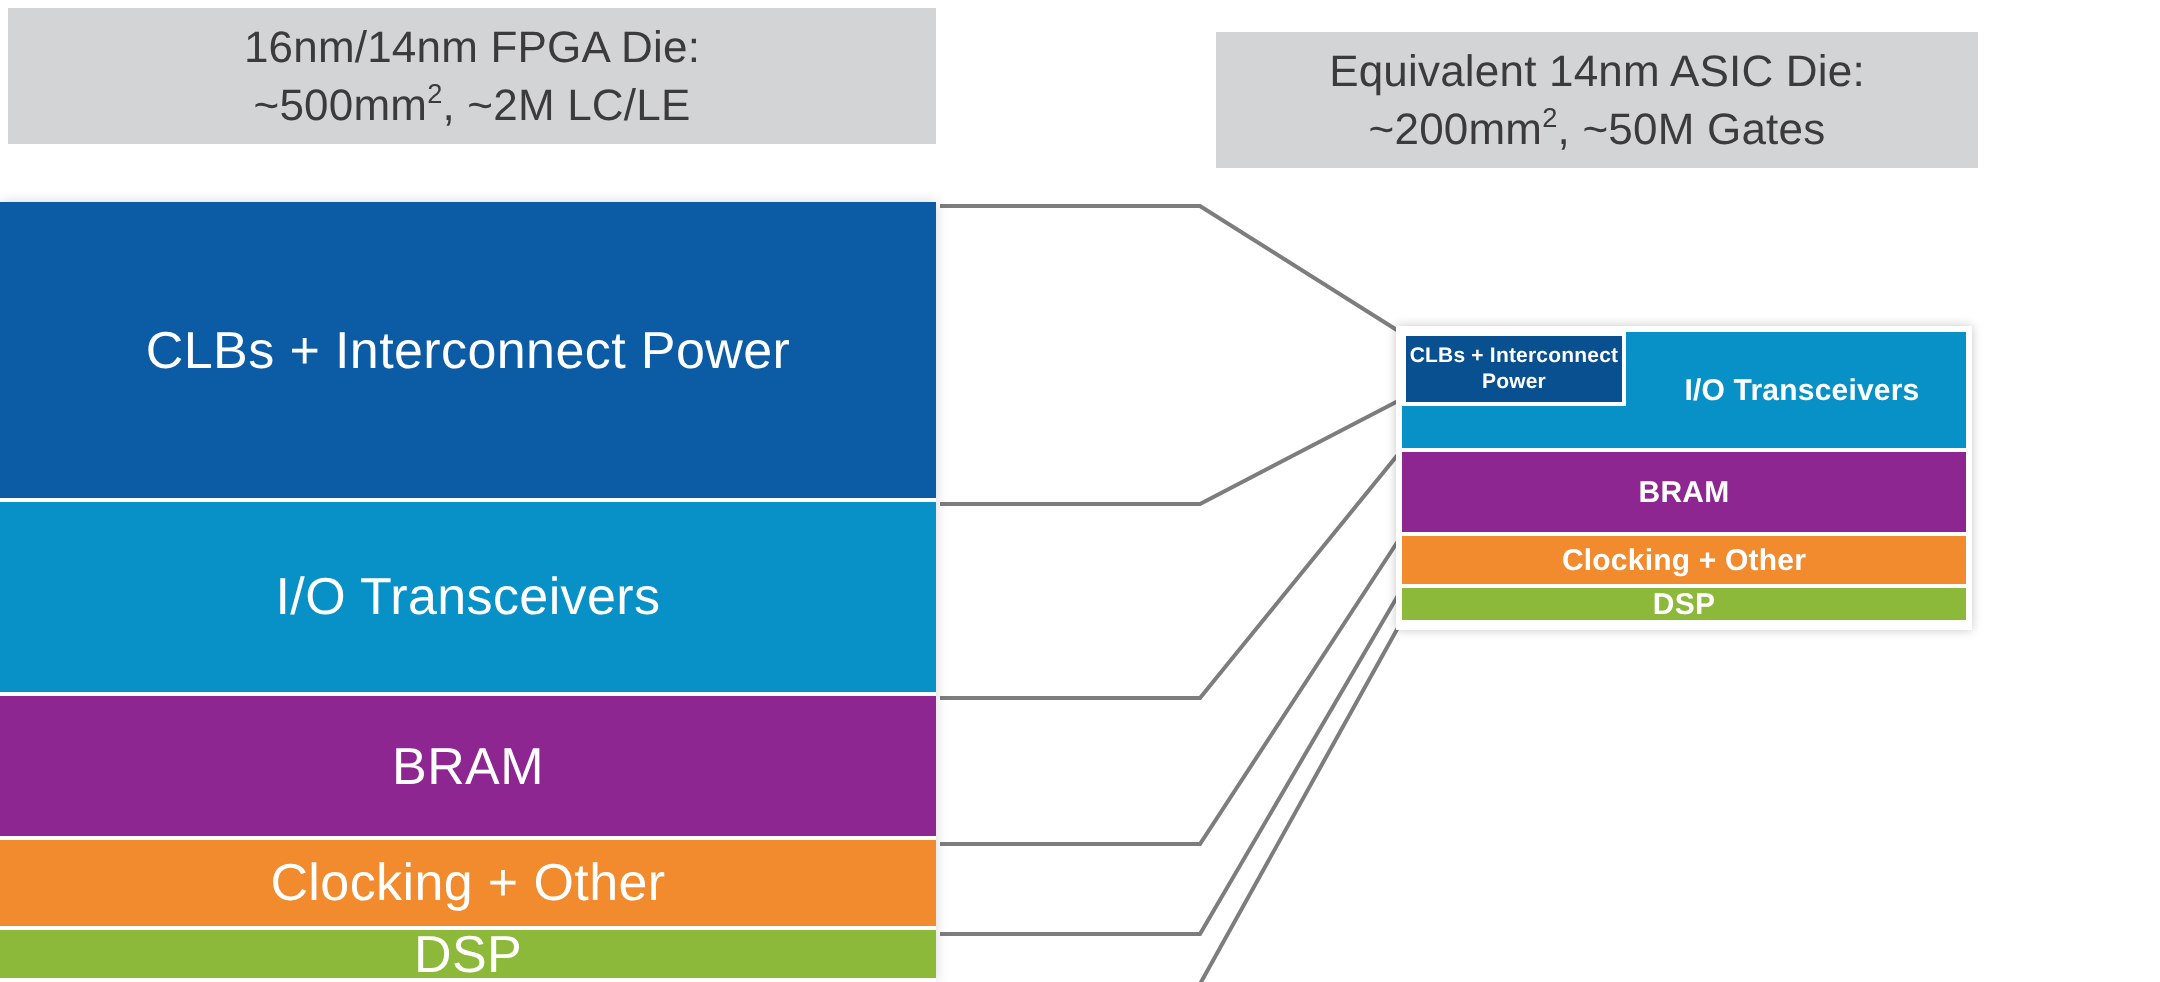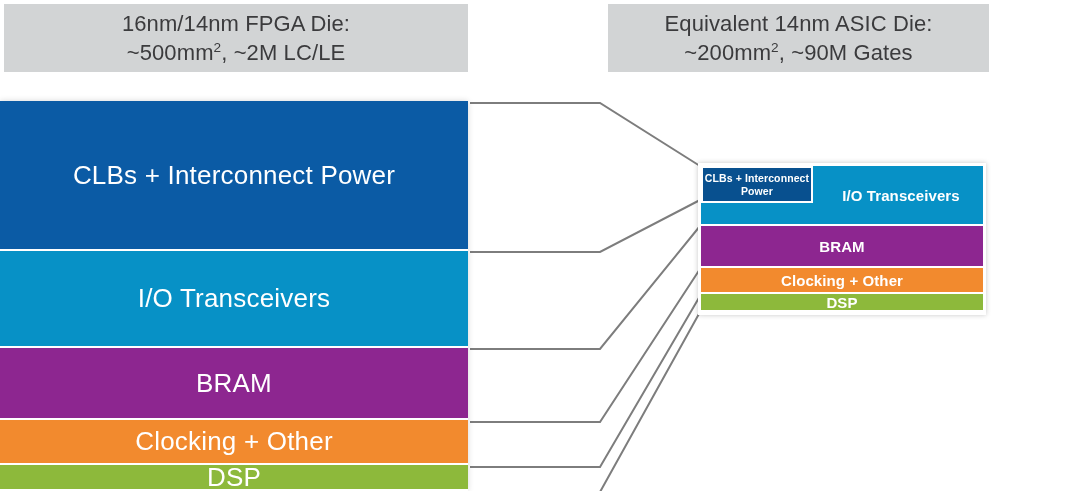--- a/index.html
+++ b/index.html
@@ -32,21 +32,21 @@
     text-align: center;
     font-size: 22px;
     line-height: 1.32;
     letter-spacing: 0.1px;
     font-weight: 400;
   }
   .caption .line2 { white-space: nowrap; }
   .caption sup { font-size: 0.62em; vertical-align: super; line-height: 0; }
 
   #caption-left  { left: 4px;   top: 4px; width: 464px; height: 68px; }
-  #caption-right { left: 608px; top: 4px; width: 381px; height: 68px; }
+  #caption-right { left: 608px; top: 16px; width: 381px; height: 68px; }
 
   
   .block {
     position: absolute;
     display: flex;
     align-items: center;
     justify-content: center;
     color: #ffffff;
     box-sizing: border-box;
     text-align: center;
@@ -164,21 +164,21 @@
 
 <div id="stage">
 
   <div id="caption-left" class="caption">
     <div class="line1">16nm/14nm FPGA Die:</div>
     <div class="line2"><span>~500mm</span><sup>2</sup><span>, ~2M LC/LE</span></div>
   </div>
 
   <div id="caption-right" class="caption">
     <div class="line1">Equivalent 14nm ASIC Die:</div>
-    <div class="line2"><span>~200mm</span><sup>2</sup><span>, ~90M Gates</span></div>
+    <div class="line2"><span>~200mm</span><sup>2</sup><span>, ~50M Gates</span></div>
   </div>
 
   <svg id="connectors" viewBox="0 0 1080 491" xmlns="http://www.w3.org/2000/svg">
     <g fill="none" stroke="#7d7d7d" stroke-width="2">
 
       <path d="M470,103 L600,103 L700,166"></path>
 
       <path d="M470,252 L600,252 L700,200"></path>
 
       <path d="M470,349 L600,349 L700,226"></path>

